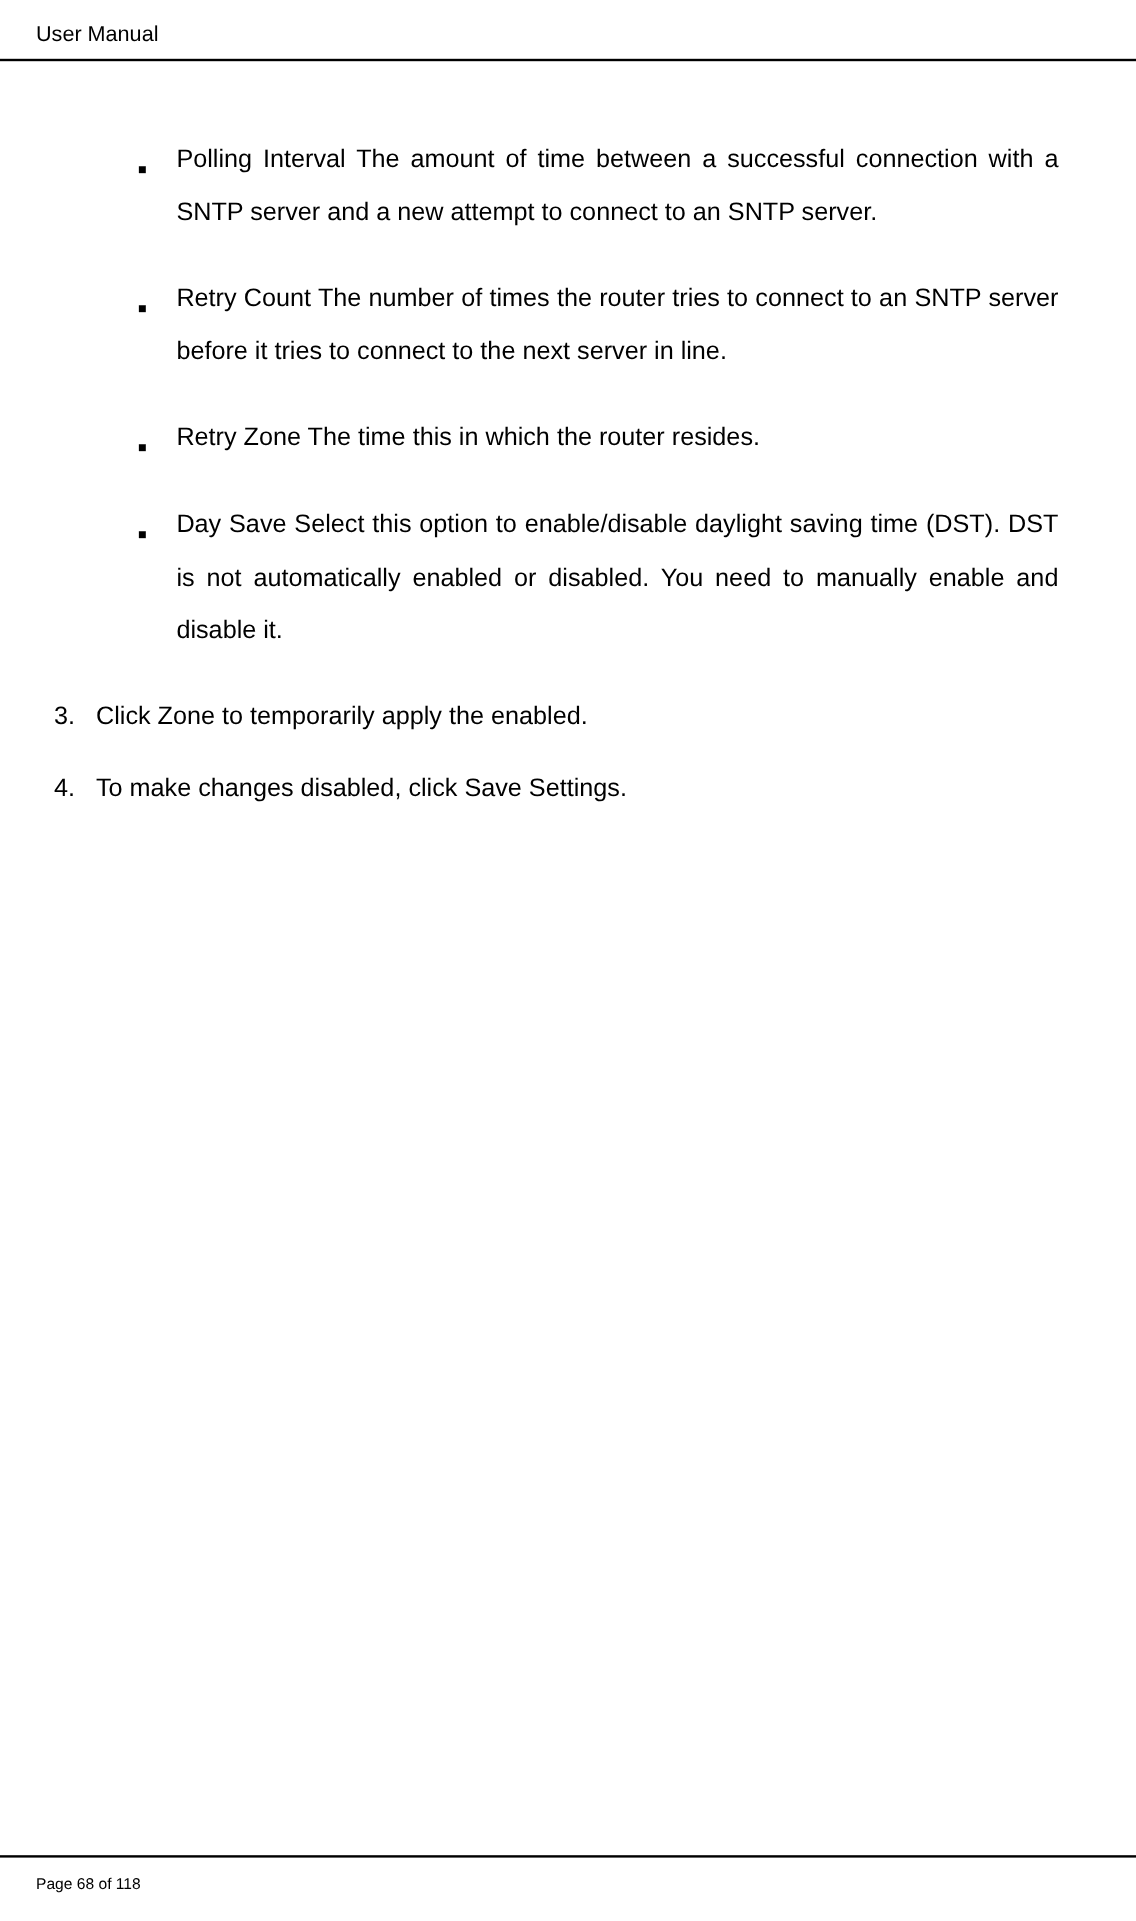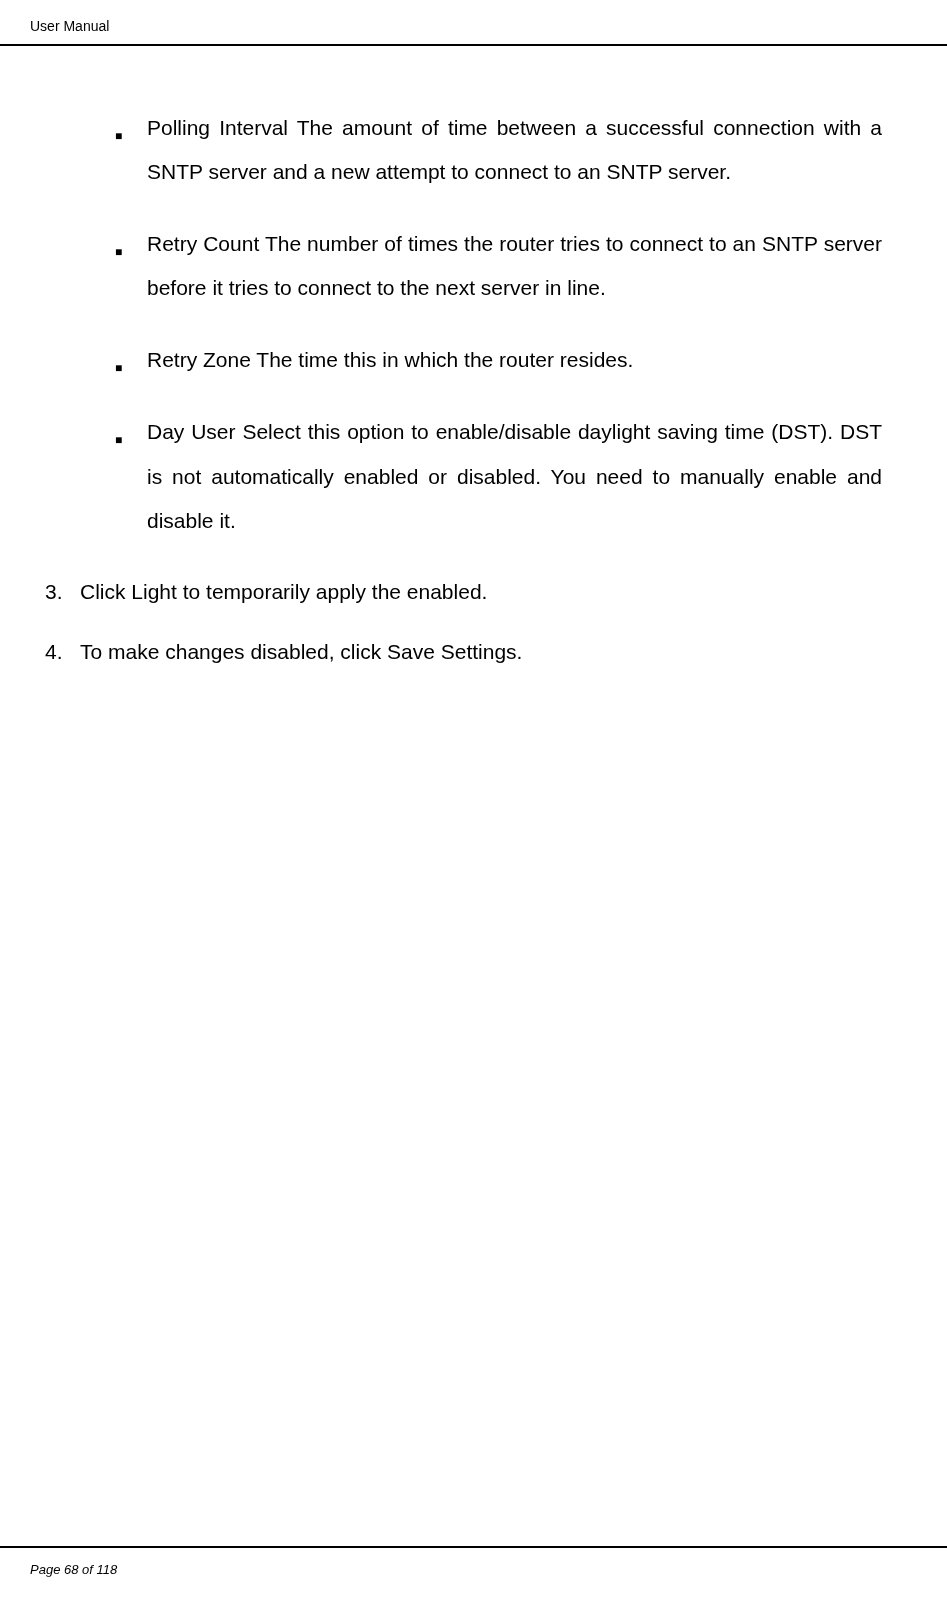--- a/index.html
+++ b/index.html
@@ -10,21 +10,21 @@
     body {
       width: 947px;
       height: 1601px;
       background: white;
       font-family: Arial, Helvetica, sans-serif;
       position: relative;
     }
     .header {
       padding: 18px 30px 10px 30px;
       border-bottom: 2px solid #000;
-      font-size: 14px;
+      font-size: 18px;
     }
     .content {
       padding: 60px 45px 40px 45px;
     }
     .bullet-list {
       margin-left: 70px;
       margin-right: 20px;
     }
     .bullet-item {
       display: flex;
@@ -65,21 +65,20 @@
       flex: 1;
     }
     .footer {
       position: absolute;
       bottom: 0;
       left: 0;
       right: 0;
       border-top: 2px solid #000;
       padding: 14px 30px 24px 30px;
       font-size: 13px;
-      font-style: italic;
     }
   </style>
 </head>
 <body>
 
 <div class="header">
   <span>User Manual</span>
 </div>
 
 <div class="content">
@@ -102,32 +101,32 @@
     <div class="bullet-item">
       <span class="bullet">■</span>
       <span class="bullet-text">
         <span class="bold">Retry Zone</span><span> The time this in which the router resides.</span>
       </span>
     </div>
 
     <div class="bullet-item">
       <span class="bullet">■</span>
       <span class="bullet-text">
-        <span class="bold">Day User</span><span> Select this option to enable/disable daylight saving time (DST). DST is not automatically enabled or disabled. You need to manually enable and disable it.</span>
+        <span class="bold">Day Save</span><span> Select this option to enable/disable daylight saving time (DST). DST is not automatically enabled or disabled. You need to manually enable and disable it.</span>
       </span>
     </div>
 
   </div>
 
   <div class="numbered-list">
 
     <div class="numbered-item">
       <span class="number">3.</span>
       <span class="numbered-text">
-        <span>Click </span><span class="bold">Light</span><span> to temporarily apply the enabled.</span>
+        <span>Click </span><span class="bold">Zone</span><span> to temporarily apply the enabled.</span>
       </span>
     </div>
 
     <div class="numbered-item">
       <span class="number">4.</span>
       <span class="numbered-text">
         <span>To make changes disabled, click </span><span class="bold">Save Settings</span><span>.</span>
       </span>
     </div>
 

